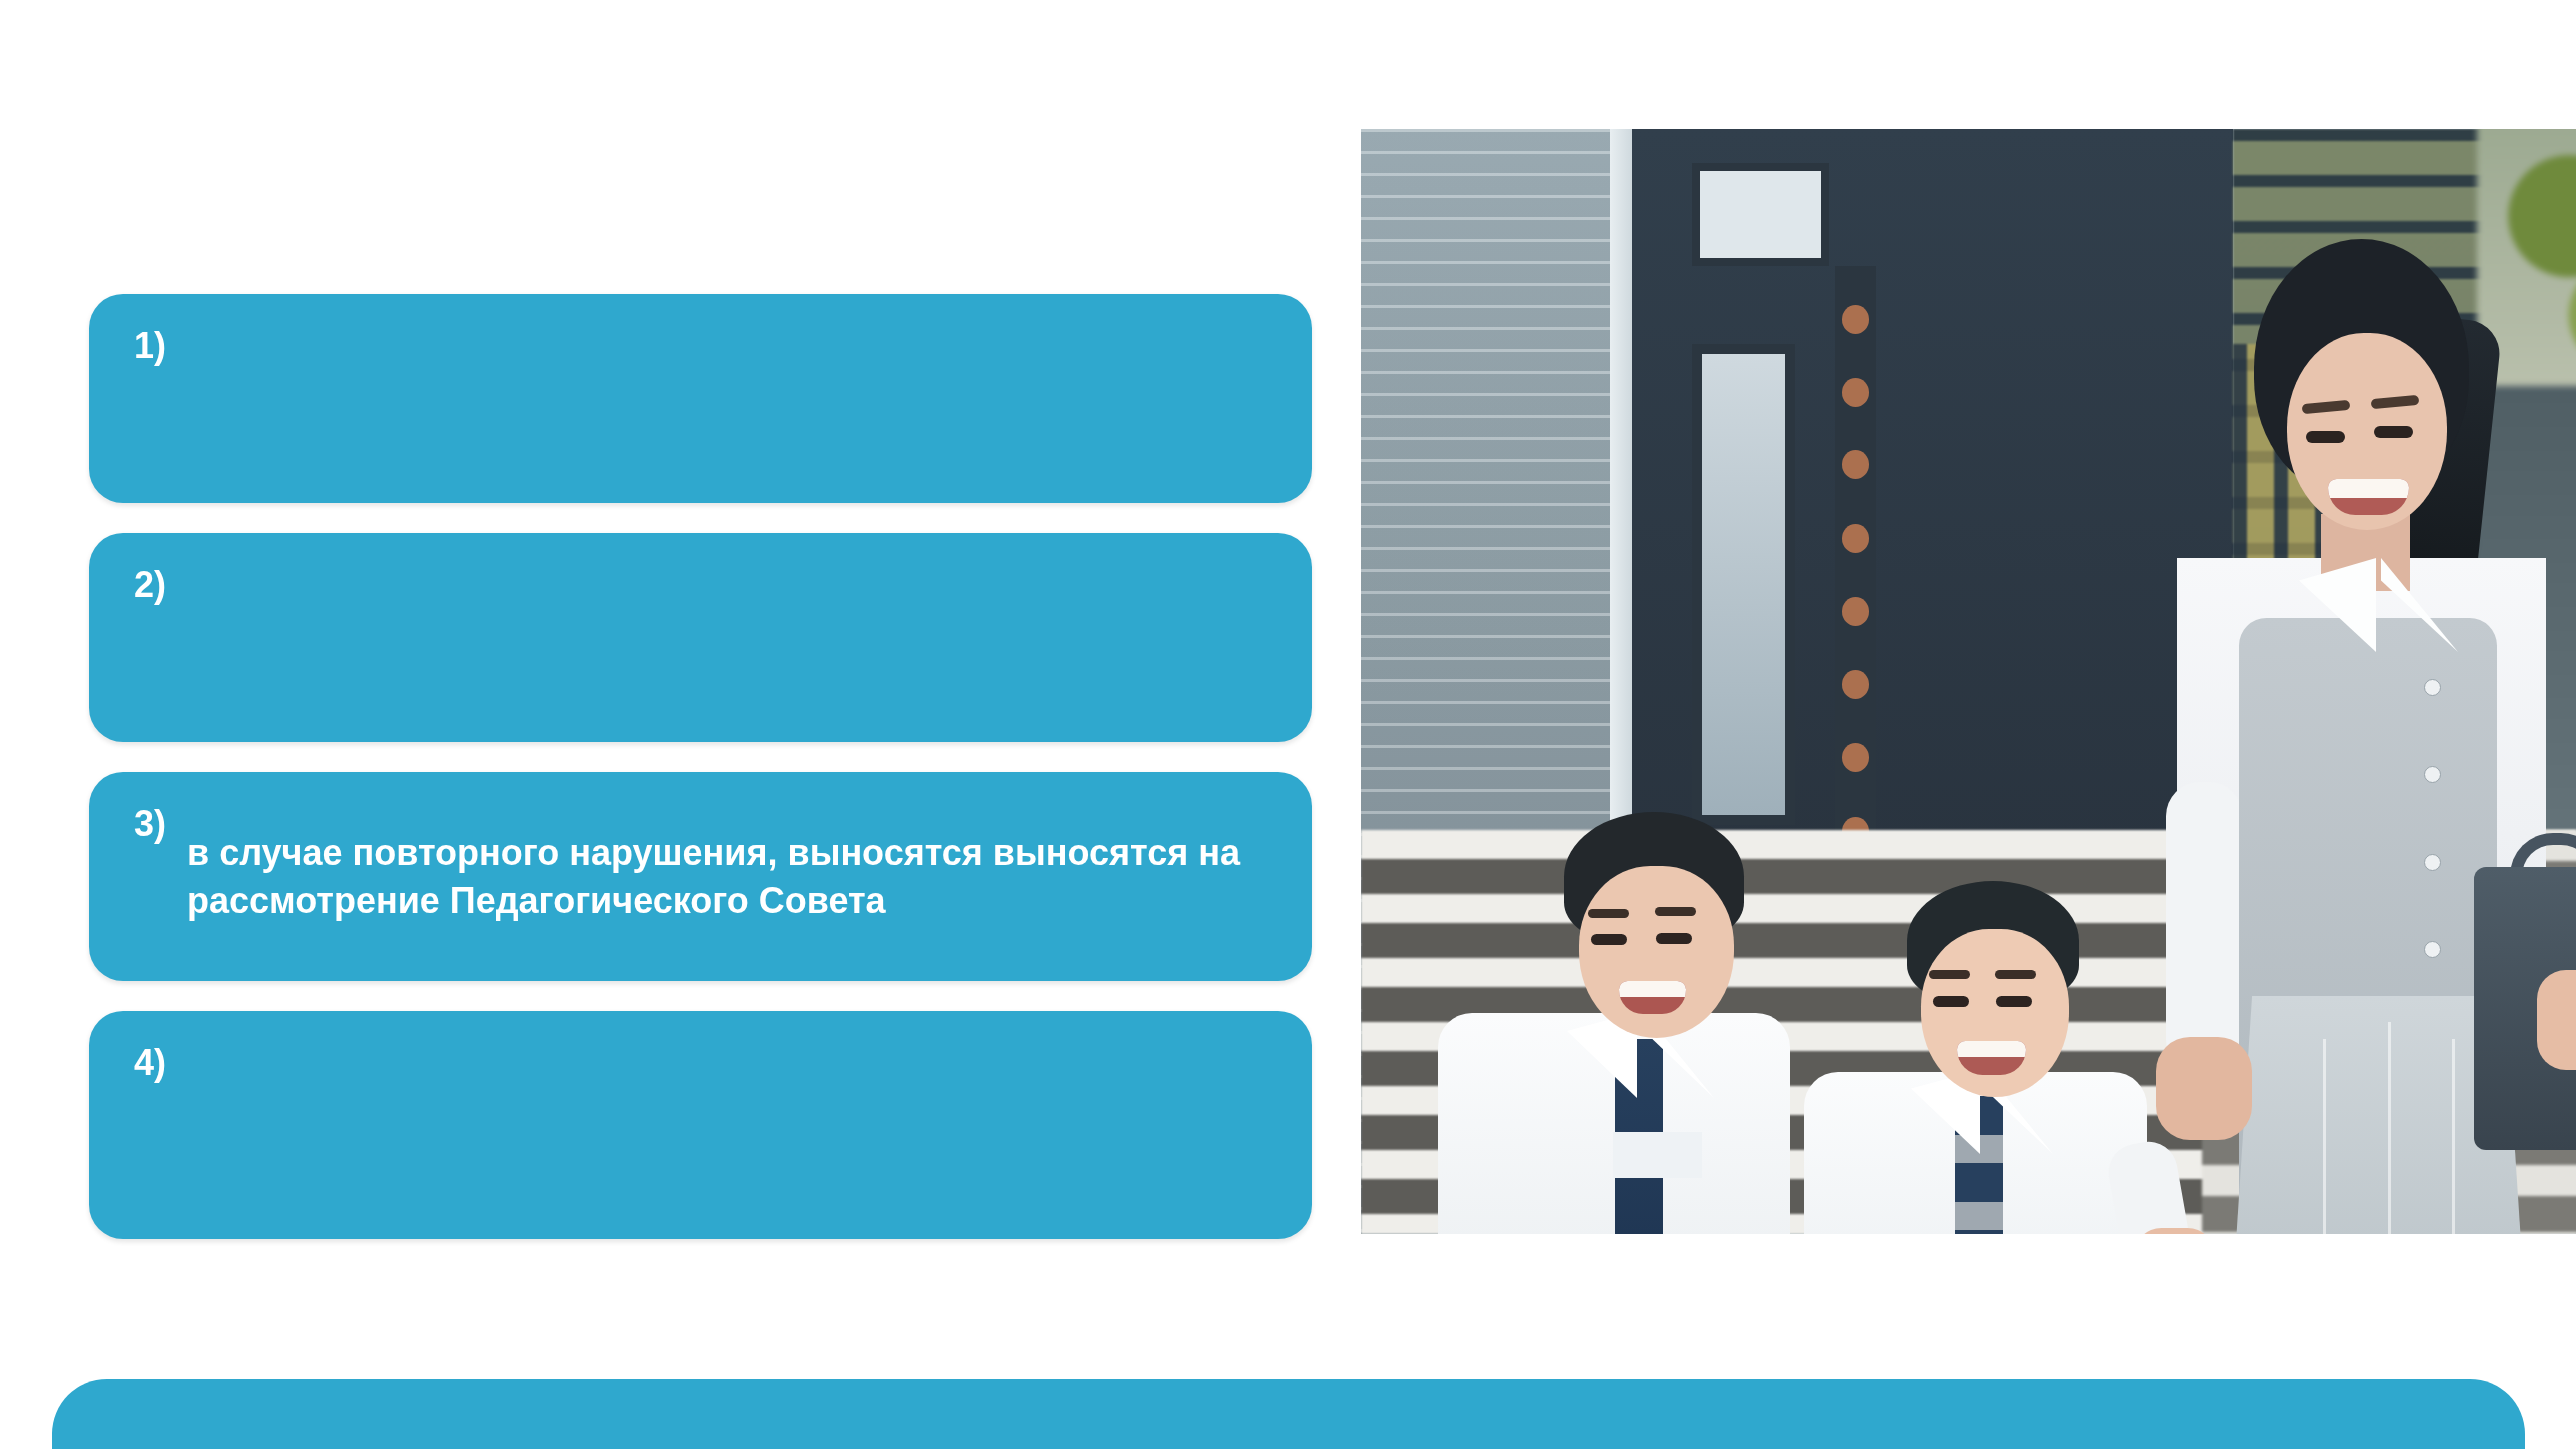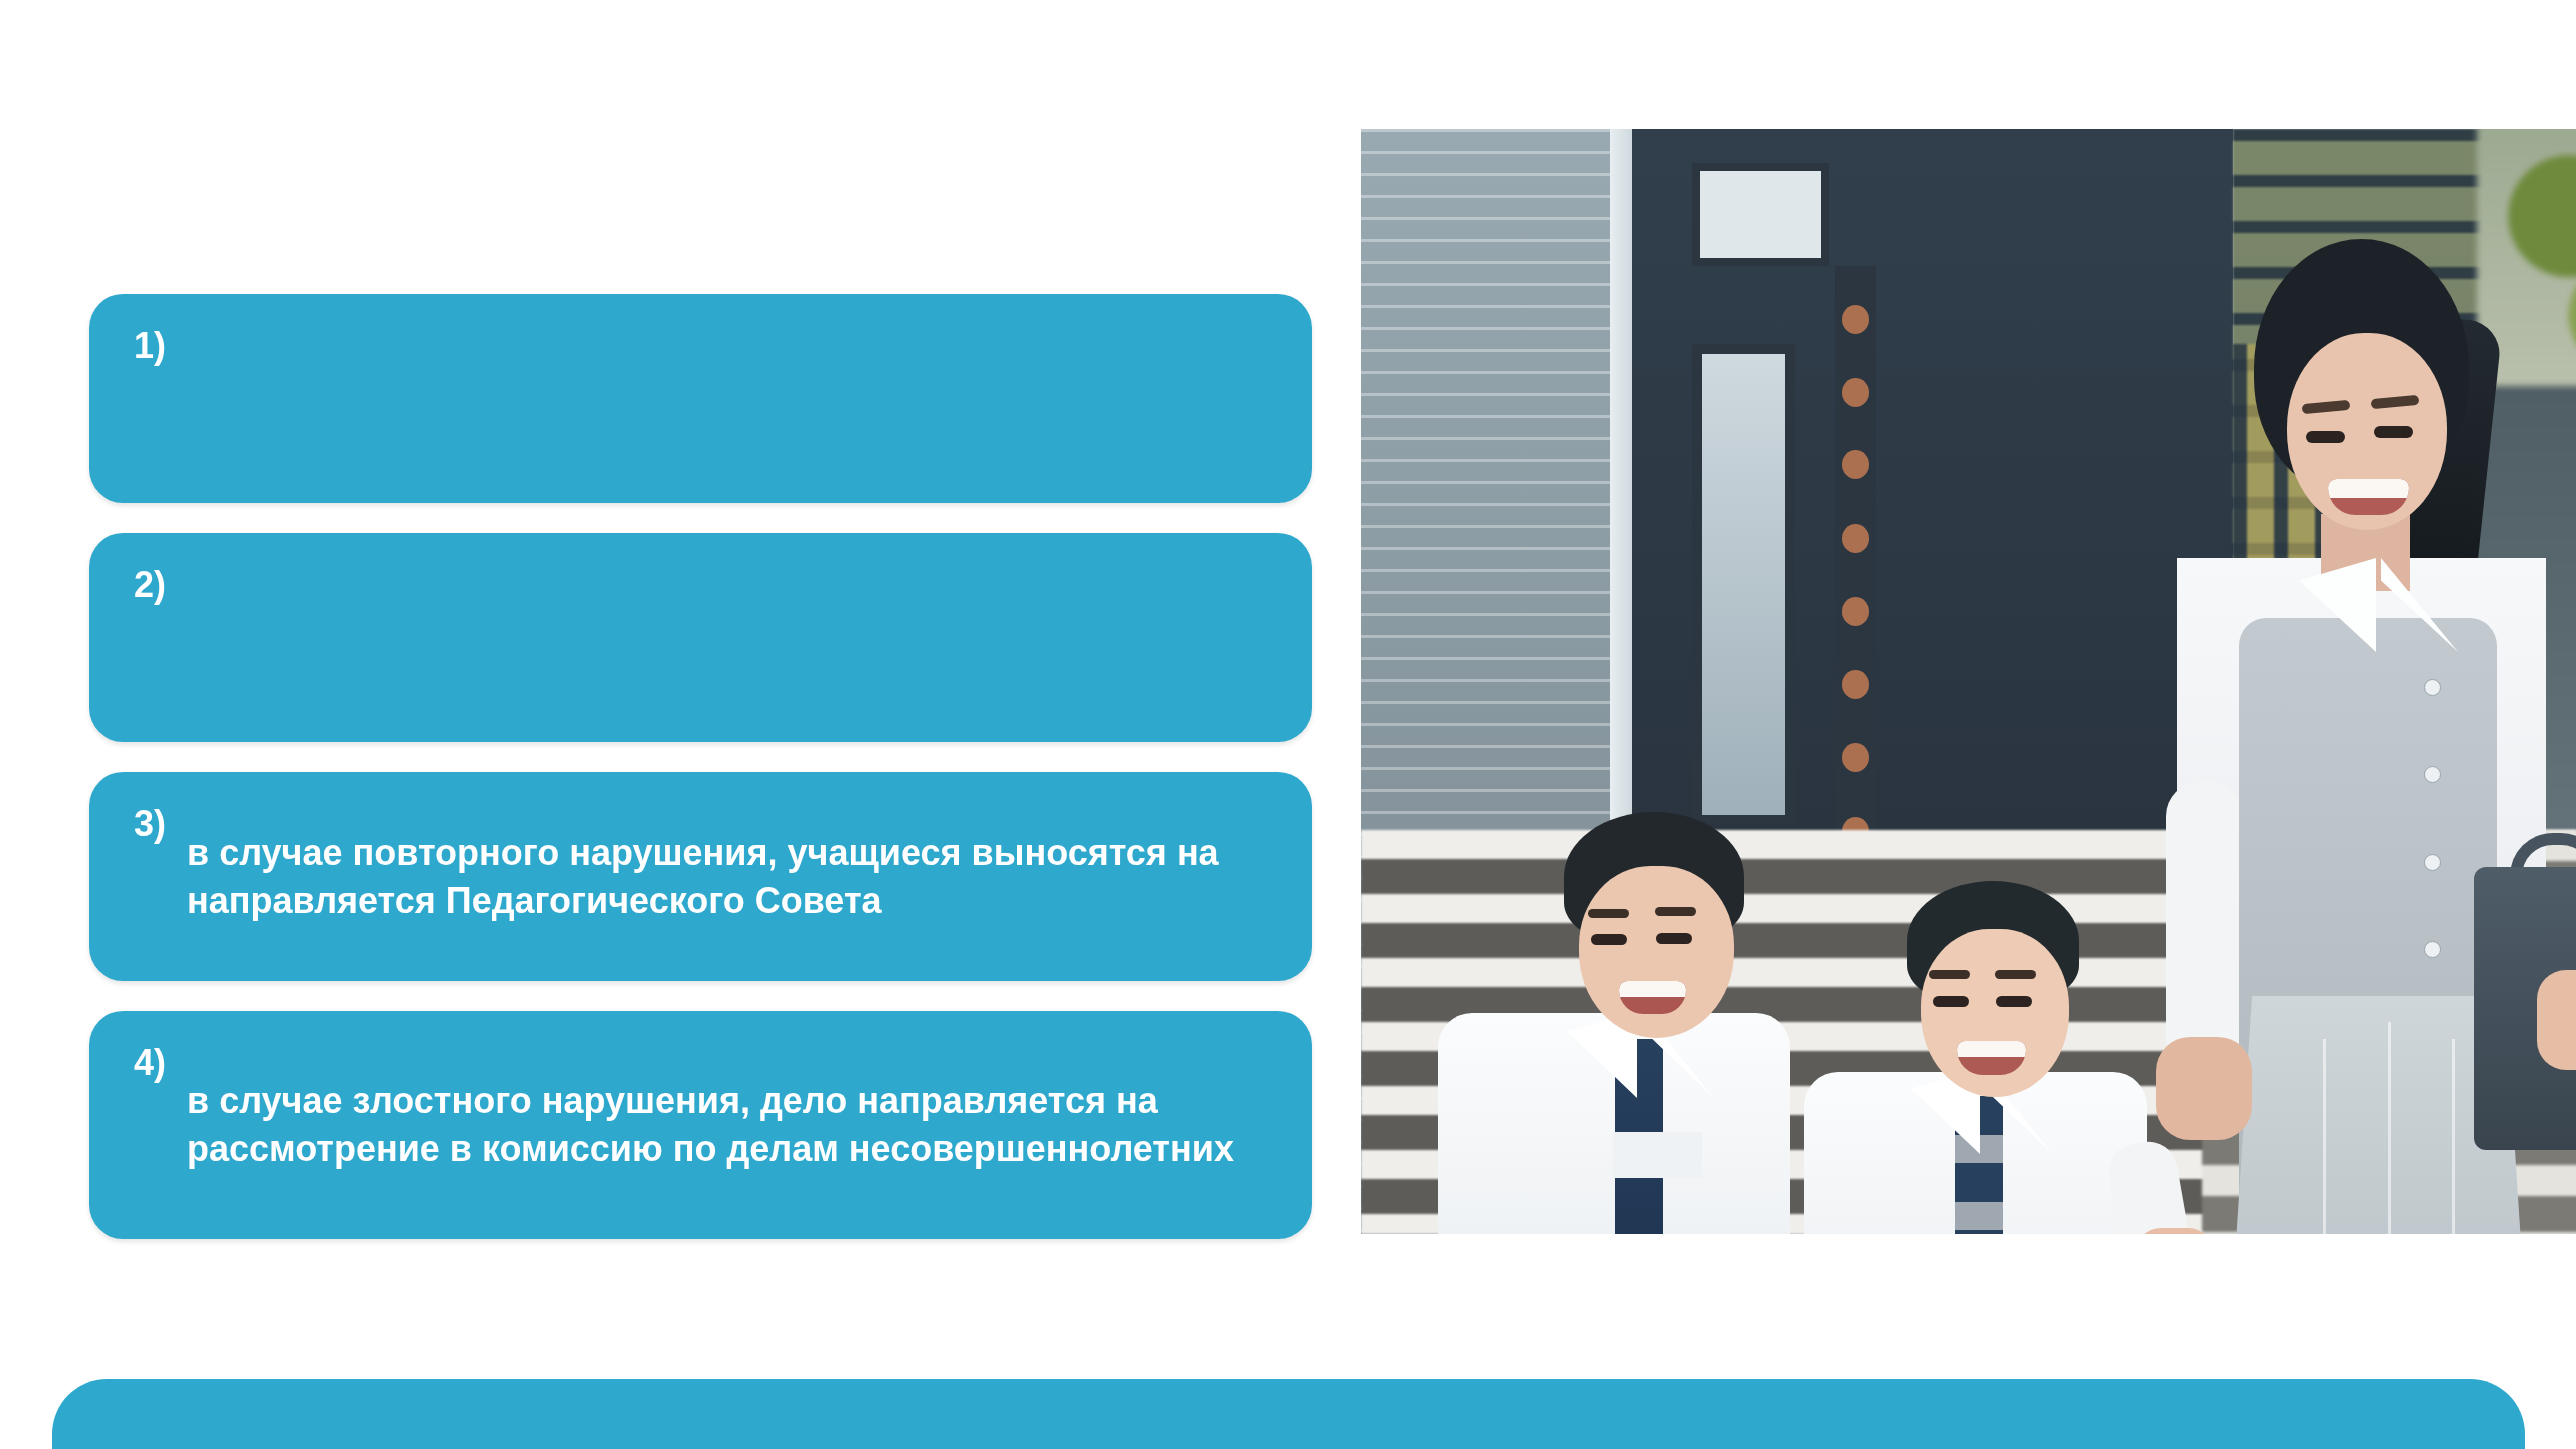--- a/index.html
+++ b/index.html
@@ -400,26 +400,25 @@
     <div class="card c1">
       <span class="card-num">1)</span>
     </div>
 
     <div class="card c2">
       <span class="card-num">2)</span>
     </div>
 
     <div class="card c3">
       <span class="card-num">3)</span>
-      <span class="card-text">в случае повторного нарушения, учащиеся выносятся на направляется Педагогического Совета</span>
+      <span class="card-text">в случае повторного нарушения, выносятся выносятся на рассмотрение Педагогического Совета</span>
     </div>
 
     <div class="card c4">
       <span class="card-num">4)</span>
-      <span class="card-text">в случае злостного нарушения, дело направляется на рассмотрение в комиссию по делам несовершеннолетних</span>
     </div>
 
   </div>
 
   <div class="photo">
     <div class="photo-inner">
 
       <div class="bg-wall"></div>
       <div class="bg-wall-edge"></div>
 

